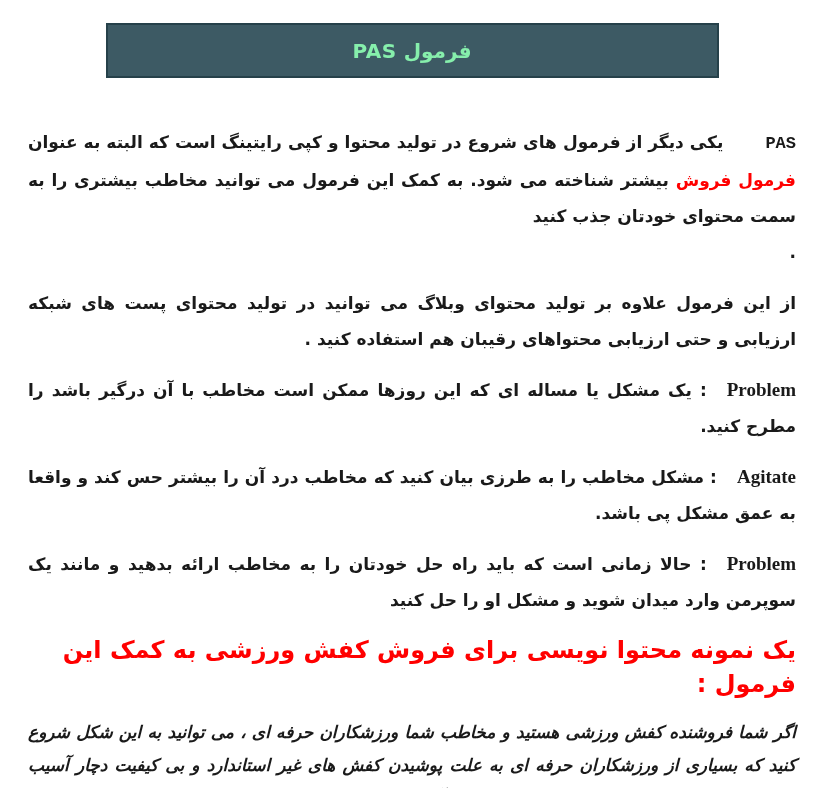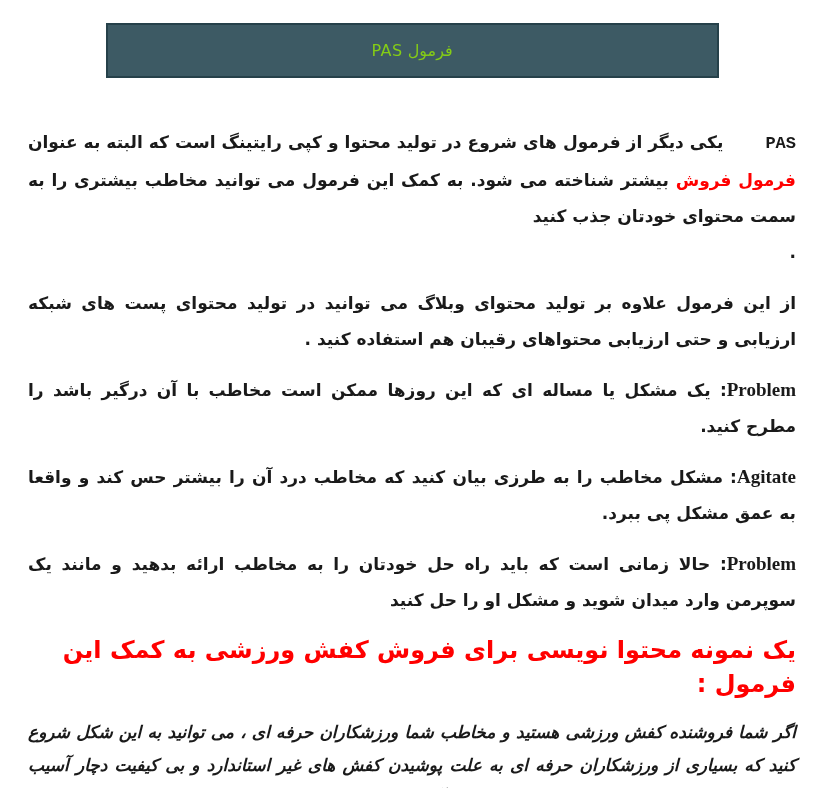--- a/index.html
+++ b/index.html
@@ -25,23 +25,23 @@
     margin: 23px auto 0 auto;
     background: #3d5a64;
     border: 2px solid #26414a;
     box-sizing: content-box;
     display: flex;
     align-items: center;
     justify-content: center;
     direction: rtl;
   }
   .titlebar .title-text {
-    color: #84cc16;
-    font-size: 16px;
-    font-weight: normal;
+    color: #86efac;
+    font-size: 20px;
+    font-weight: bold;
     letter-spacing: 0.5px;
   }
   .content {
     margin: 0 28px;
     direction: rtl;
     text-align: justify;
     font-size: 17px;
     font-weight: bold;
     line-height: 36px;
   }
@@ -54,20 +54,21 @@
   }
   .latin-serif {
     font-family: Liberation Mono, monospace;
     font-weight: bold;
     margin-left: 36px;
   }
   .step-label {
     font-family: "Liberation Serif", "DejaVu Serif", serif;
     font-weight: bold;
     font-size: 19px;
+    margin-left: 20px;
   }
   .red-text {
     color: #ff0000;
     margin-top: 12px;
   }
   .example-heading {
     color: #ff0000;
     font-size: 24px;
     font-weight: bold;
     margin: 22px 0 16px 0;
@@ -92,21 +93,21 @@
 
   <div class="content">
 
     <p class="intro-paragraph"><span class="latin-serif">PAS</span><span> یکی دیگر از فرمول های شروع در تولید محتوا و کپی رایتینگ است که البته به عنوان </span><span class="red-text">فرمول فروش</span><span> بیشتر شناخته می شود. به کمک این فرمول می توانید مخاطب بیشتری را به سمت محتوای خودتان جذب کنید
 .</span></p>
 
     <p><span>از این فرمول علاوه بر تولید محتوای وبلاگ می توانید در تولید محتوای پست های شبکه ارزیابی و حتی ارزیابی محتواهای رقیبان هم استفاده کنید .</span></p>
 
     <p><span class="step-label">Problem</span><span>: یک مشکل یا مساله ای که این روزها ممکن است مخاطب با آن درگیر باشد را مطرح کنید.</span></p>
 
-    <p><span class="step-label">Agitate</span><span>: مشکل مخاطب را به طرزی بیان کنید که مخاطب درد آن را بیشتر حس کند و واقعا به عمق مشکل پی ببرد.</span></p>
+    <p><span class="step-label">Agitate</span><span>: مشکل مخاطب را به طرزی بیان کنید که مخاطب درد آن را بیشتر حس کند و واقعا به عمق مشکل پی باشد.</span></p>
 
     <p><span class="step-label">Problem</span><span>: حالا زمانی است که باید راه حل خودتان را به مخاطب ارائه بدهید و مانند یک سوپرمن وارد میدان شوید و مشکل او را حل کنید</span></p>
 
     <p class="example-heading">یک نمونه محتوا نویسی برای فروش کفش ورزشی به کمک این فرمول :</p>
 
     <p class="example-body">اگر شما فروشنده کفش ورزشی هستید و مخاطب شما ورزشکاران حرفه ای ، می توانید به این شکل شروع کنید که بسیاری از ورزشکاران حرفه ای به علت پوشیدن کفش های غیر استاندارد و بی کیفیت دچار آسیب های جدی می شوند و مسابقات را در دقیقه های آخر از دست می دهند . در مرحله بعد باید به نوعی از کاه کوه بسازید و مخاطب را درگیر چالش احساسی نرسیدن به مسابقات و از دست دادن شانس قهرمان شدن کنید و در نهایت هم باید کفش های استاندارد و با کیفیت خودتان را به عنوان راه حل این مشکل به مخاطب ارائه بدهید.</p>
 
   </div>
 
 </div>

